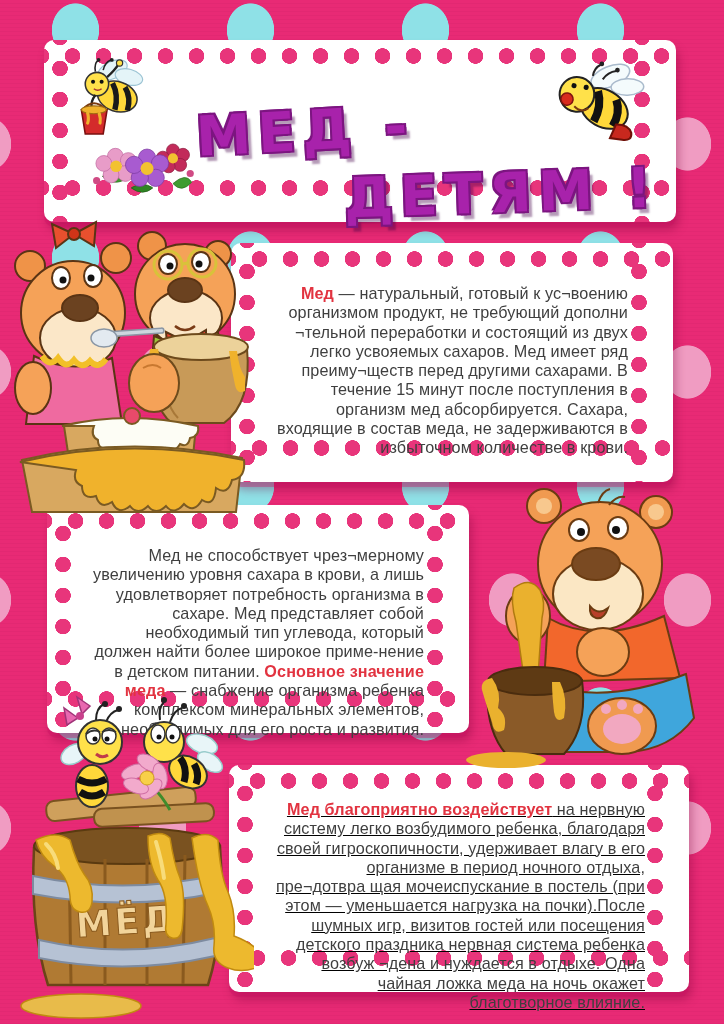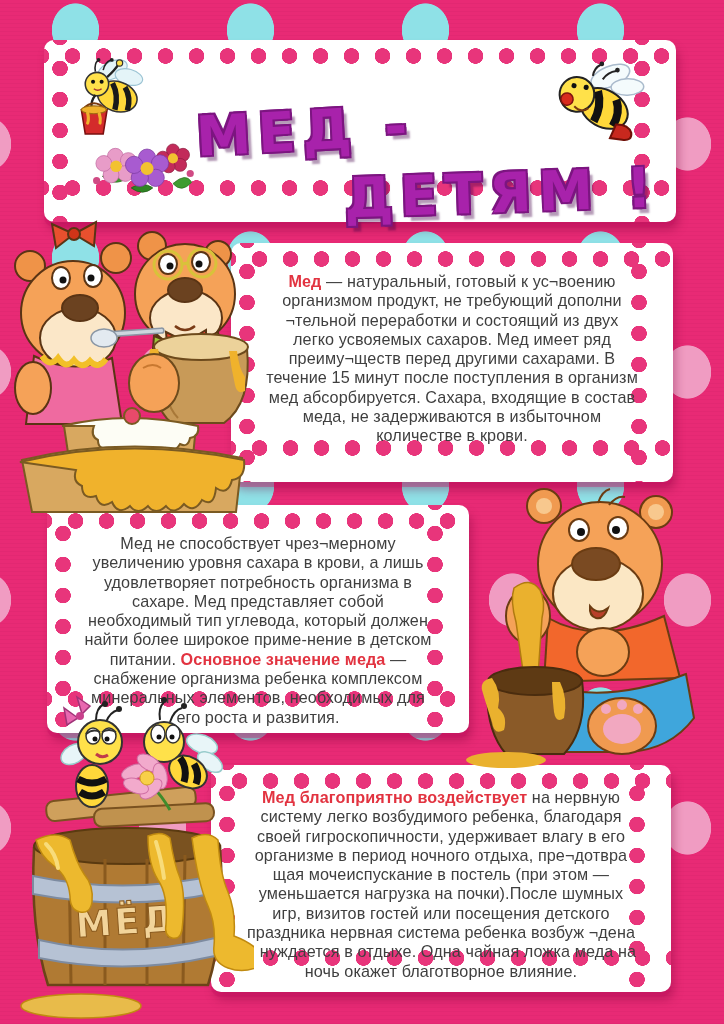--- a/index.html
+++ b/index.html
@@ -29,24 +29,24 @@
       radial-gradient(8px 8px at 50% 50%, var(--card-dot) 95%, transparent 100%),
       radial-gradient(8px 8px at 50% 50%, var(--card-dot) 95%, transparent 100%);
     background-size:31px 18px,31px 18px,18px 31px,18px 31px;
     background-position:13px 7px,13px calc(100% - 25px),7px 13px,calc(100% - 25px) 13px;
     background-repeat:repeat-x,repeat-x,repeat-y,repeat-y;
     box-shadow:0 5px 0 rgba(205,15,100,.35), 3px 8px 10px rgba(120,0,55,.35);
   }
   .banner{left:44px;top:40px;width:632px;height:182px;}
   .card1{left:231px;top:243px;width:442px;height:239px;}
   .card2{left:47px;top:505px;width:422px;height:228px;}
-  .card3{left:211px;top:765px;width:460px;height:227px;}
+  .card3{left:229px;top:765px;width:460px;height:227px;text-decoration:underline;}
   .card-text{
-    margin:4px;padding:25px 29px 18px;color:var(--text-dark);
-    font-size:16.2px;line-height:1.19;text-align:center;letter-spacing:.1px;
+    margin:16px;padding:25px 29px 18px;color:var(--text-dark);
+    font-size:16.2px;line-height:1.19;text-align:right;letter-spacing:.1px;
   }
   .card3 .card-text{padding:19px 28px 12px;}
   .red{color:var(--highlight-red);font-weight:bold;}
   .title-line{
     position:absolute;font-family:"DejaVu Sans",sans-serif;font-weight:bold;
     font-size:55px;letter-spacing:7px;color:var(--title-purple);white-space:nowrap;
     text-shadow:2px 2px 0 #7c1580,-2px 2px 0 #7c1580,2px -2px 0 #7c1580,
                 -2px -2px 0 #7c1580,5px 6px 2px rgba(70,5,75,.4);
   }
   .title-1{left:152px;top:22px;transform:rotate(-3deg);}

